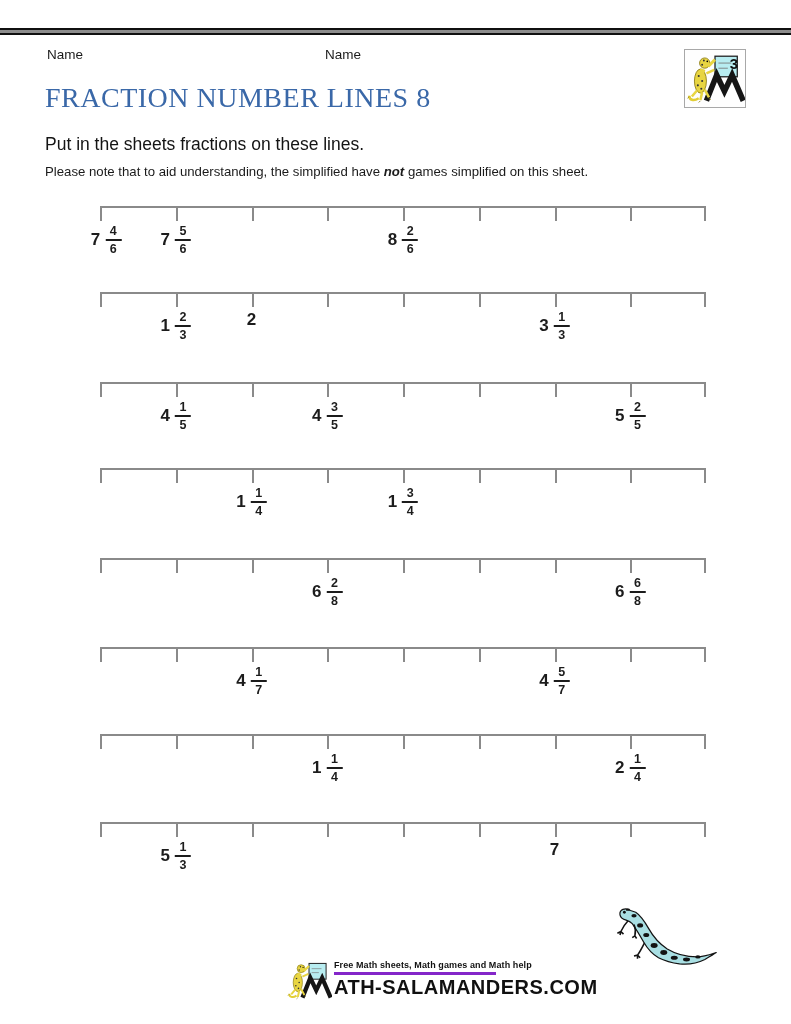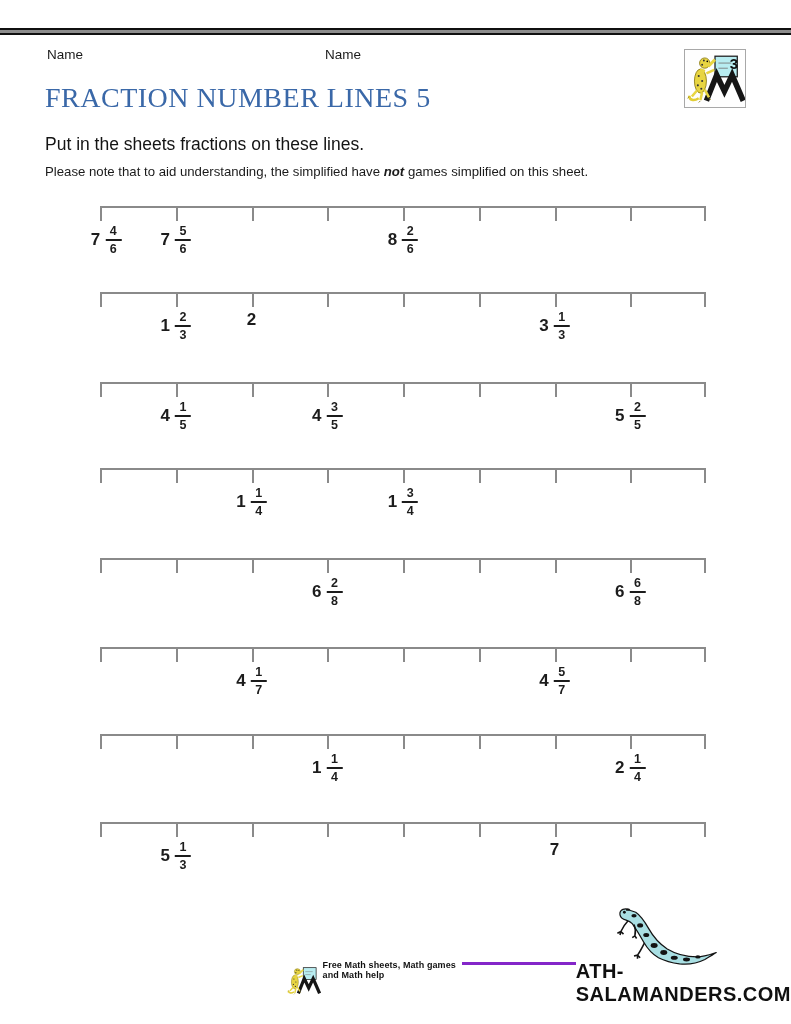--- a/index.html
+++ b/index.html
@@ -24,21 +24,21 @@
   .nl{position:absolute;left:100px;width:606px;height:58px;border-top:2px solid #8a8a8a;}
   .tk{position:absolute;top:0;width:2px;height:13px;background:#8a8a8a;}
   .fl{position:absolute;top:16px;transform:translateX(-50%);display:flex;align-items:center;
       gap:5px;font-weight:700;color:#1c1c1c;white-space:nowrap;}
   .fl .w{font-size:17px;}
   .fr{display:flex;flex-direction:column;align-items:center;}
   .fr .n,.fr .d{font-size:12.5px;line-height:1.15;}
   .fr .b{width:16px;height:2px;background:#1c1c1c;margin:1px 0;}
   
   .footer{position:absolute;left:286px;top:960px;display:flex;align-items:flex-start;}
-  .f-col{margin-left:2px;display:flex;flex-direction:row;justify-content:center;}
+  .f-col{margin-left:2px;display:flex;flex-direction:column;justify-content:center;}
   .f-tag{font-size:9px;font-weight:700;color:#111;letter-spacing:0.1px;}
   .f-rule{height:3px;background:#8426c9;margin:2px 0 1px;width:162px;}
   .f-site{font-size:20px;font-weight:700;color:#101010;letter-spacing:0.5px;}
   .gecko{position:absolute;left:613px;top:901px;}
   .hiddefs{position:absolute;width:0;height:0;}
 </style>
 </head>
 <body>
 
 <div class="page">
@@ -73,21 +73,21 @@
   <div class="name-label">Name</div>
   <div class="date-label">Name</div>
 
   <div class="logobox">
     <svg width="60" height="57" viewBox="0 0 70 62">
       <use href="#sala"></use>
     </svg>
     <span class="grade3">3</span>
   </div>
 
-  <h1 class="title" style="margin:0;">FRACTION NUMBER LINES 5</h1>
+  <h1 class="title" style="margin:0;">FRACTION NUMBER LINES 8</h1>
   <div class="instr">Put in the sheets fractions on these lines.</div>
   <div class="note"><span>Please note that to aid understanding, the simplified have </span><b>not</b><span> games simplified on this sheet.</span></div>
 
   <div class="nl" style="top:206px;">
     <i class="tk" style="left:0"></i>
       <i class="tk" style="left:12.5%"></i>
       <i class="tk" style="left:25%"></i>
       <i class="tk" style="left:37.5%"></i>
       <i class="tk" style="left:50%"></i>
       <i class="tk" style="left:62.5%"></i>

